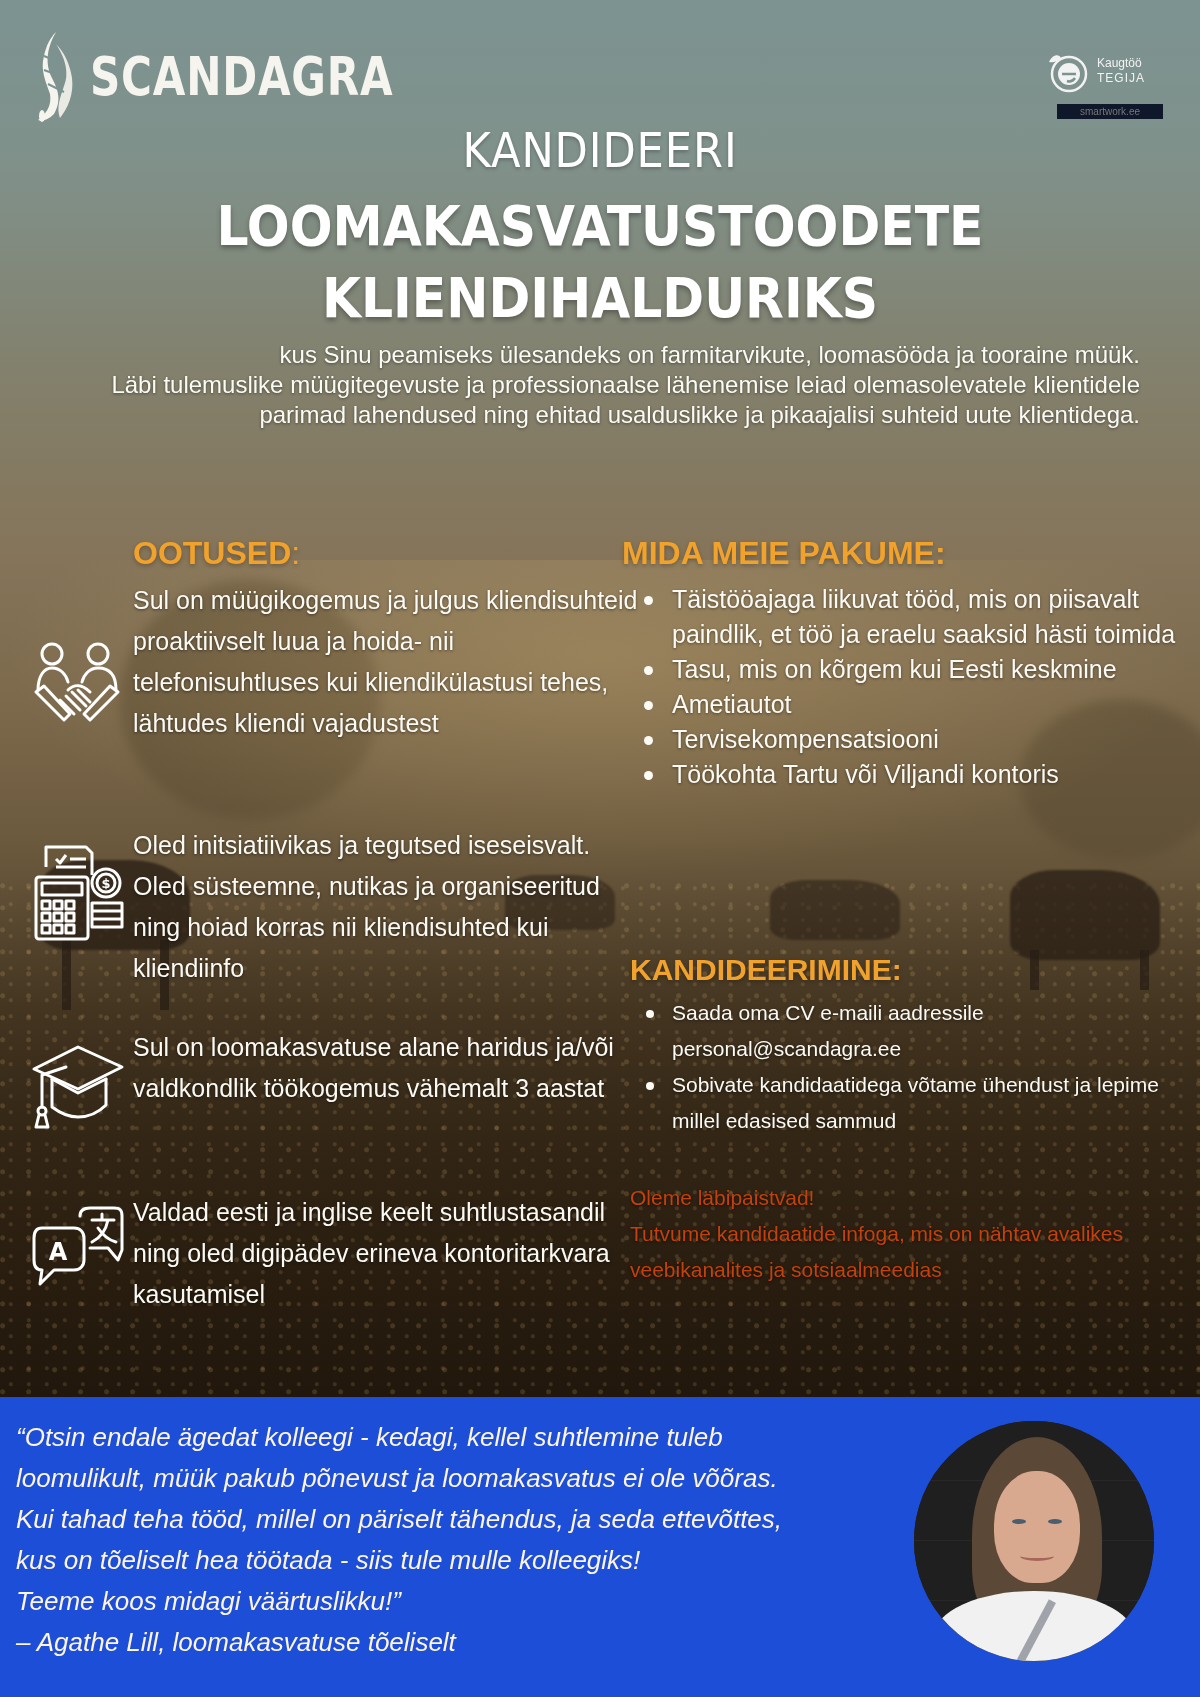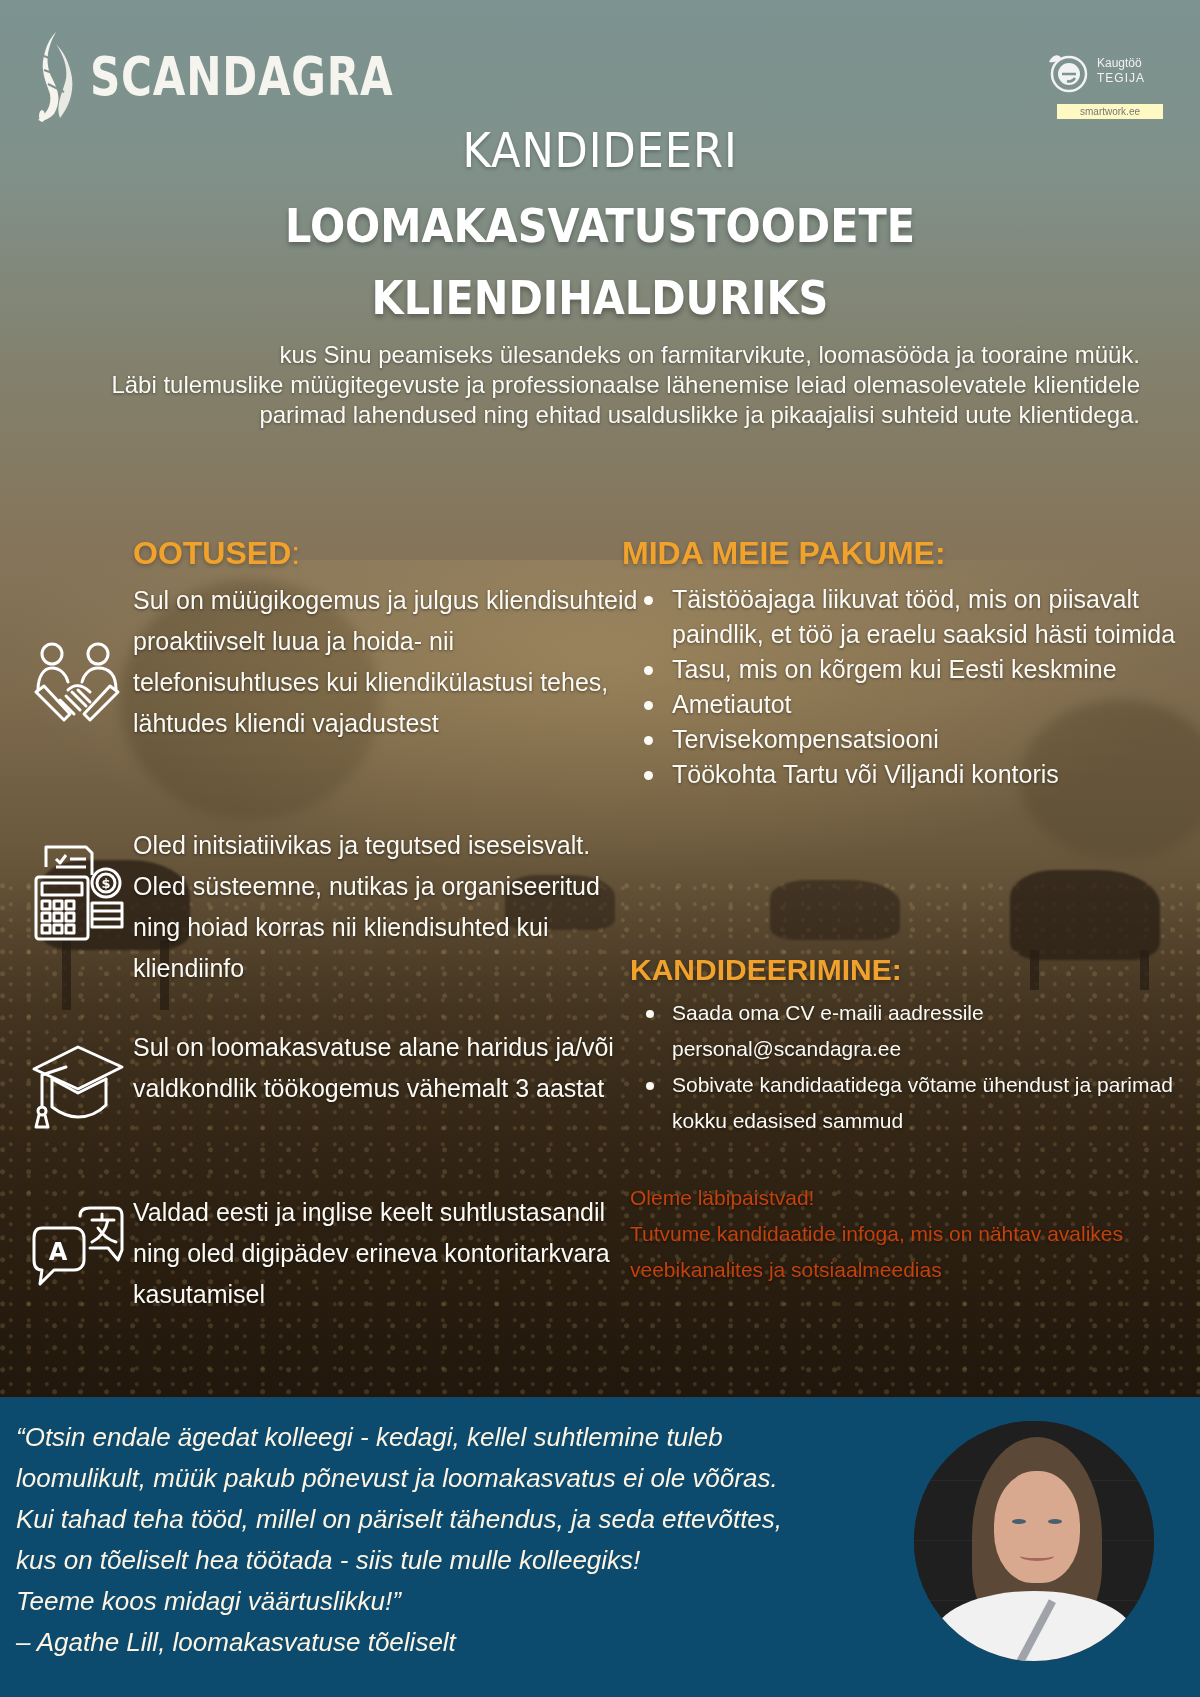--- a/index.html
+++ b/index.html
@@ -23,28 +23,28 @@
 
   .logo { position: absolute; left: 34px; top: 28px; display: flex; align-items: center; gap: 12px; }
   .logo-mark { width: 44px; height: 96px; }
   .logo-text { font-family: "DejaVu Sans", sans-serif; font-weight: bold; font-size: 54px; letter-spacing: 1px;
     transform: scaleX(0.78); transform-origin: left center; color: #f6f4ee; }
 
   .badge { position: absolute; left: 1045px; top: 48px; width: 125px; }
   .badge-top { display: flex; align-items: center; gap: 6px; }
   .badge-e { width: 46px; height: 46px; }
   .badge-txt { font-size: 12px; line-height: 15px; color: #f2f2f2; }
-  .badge-url { margin-top: 10px; margin-left: 12px; width: 106px; height: 15px; background: #fef9c3; color: #777;
+  .badge-url { margin-top: 10px; margin-left: 12px; width: 106px; height: 15px; background: #0f172a; color: #777;
     font-size: 10px; text-align: center; line-height: 15px; }
 
   .kandideeri { position: absolute; left: 0; width: 1200px; top: 122px; text-align: center;
     font-size: 48px; font-weight: 300; letter-spacing: 1px; color: #fff; text-shadow: 0 2px 4px rgba(0,0,0,0.25);
     font-family: "DejaVu Sans", sans-serif; font-weight: normal; transform: scaleX(0.9); }
   .title { position: absolute; left: 0; width: 1200px; top: 190px; text-align: center; font-family: "DejaVu Sans", sans-serif;
-    font-weight: bold; font-size: 46px; line-height: 72px; color: #fff; text-shadow: 0 3px 6px rgba(0,0,0,0.3); }
+    font-weight: bold; font-size: 56px; line-height: 72px; color: #fff; text-shadow: 0 3px 6px rgba(0,0,0,0.3); }
   .title div { transform: scaleX(0.9); }
 
   .intro { position: absolute; left: 80px; width: 1060px; top: 340px; text-align: right; font-size: 24px;
     line-height: 30px; color: #fbfbf6; text-shadow: 0 1px 3px rgba(0,0,0,0.45); }
 
   .heading { color: #f0a22c; font-weight: bold; font-size: 32px; text-shadow: 0 2px 4px rgba(0,0,0,0.25); }
   .colon-light { font-weight: normal; }
 
   .left-col { position: absolute; left: 0; top: 535px; width: 640px; }
   .left-col .heading { position: absolute; left: 133px; top: 0; }
@@ -62,21 +62,21 @@
   .apply { position: absolute; left: 630px; top: 953px; width: 560px; }
   .apply .heading { font-size: 30px; }
   .apply-list { list-style: none; margin-top: 8px; padding-left: 12px; }
   .apply-list li { position: relative; padding-left: 30px; font-size: 21px; line-height: 36px; color: #fbfaf4;
     text-shadow: 0 1px 3px rgba(0,0,0,0.5); }
   .apply-list li::before { content: ""; position: absolute; left: 4px; top: 15px; width: 8px; height: 8px; border-radius: 50%; background: #fbfaf4; }
 
   .transparent { position: absolute; left: 630px; top: 1180px; width: 560px; font-size: 21px; line-height: 36px;
     color: #c2410c; text-shadow: 0 1px 3px rgba(0,0,0,0.5); }
 
-  .quote-band { position: absolute; left: 0; top: 1397px; width: 1200px; height: 300px; background: #0c4a6e; }
+  .quote-band { position: absolute; left: 0; top: 1397px; width: 1200px; height: 300px; background: #1d4ed8; }
   .quote { position: absolute; left: 16px; top: 20px; width: 900px; font-style: italic; font-size: 26px; line-height: 41px;
     color: #fdf4e2; }
   .photo { position: absolute; left: 914px; top: 24px; width: 240px; height: 240px; border-radius: 50%; overflow: hidden;
     background: #222; }
   .photo .wall { position: absolute; inset: 0; background:
     linear-gradient(0deg, rgba(255,255,255,0.04) 1px, transparent 1px) 0 0/100% 60px, #1f1f1f; }
   .photo .hair { position: absolute; left: 58px; top: 16px; width: 130px; height: 200px; border-radius: 50% 50% 35% 35%; background: #5b4836; }
   .photo .face { position: absolute; left: 80px; top: 50px; width: 86px; height: 112px; border-radius: 48% 48% 45% 45%; background: #d8a98e; }
   .photo .eye { position: absolute; top: 98px; width: 14px; height: 5px; border-radius: 50%; background: #4a5e6e; }
   .photo .smile { position: absolute; left: 106px; top: 130px; width: 34px; height: 10px; border-bottom: 3px solid #a8655a; border-radius: 0 0 50% 50%; }
@@ -220,21 +220,21 @@
     <li>Ametiautot</li>
     <li>Tervisekompensatsiooni</li>
     <li>Töökohta Tartu või Viljandi kontoris</li>
   </ul>
 </div>
 
 <div class="apply">
   <div class="heading">KANDIDEERIMINE:</div>
   <ul class="apply-list">
     <li>Saada oma CV e-maili aadressile personal@scandagra.ee</li>
-    <li>Sobivate kandidaatidega võtame ühendust ja parimad kokku edasised sammud</li>
+    <li>Sobivate kandidaatidega võtame ühendust ja lepime millel edasised sammud</li>
   </ul>
 </div>
 
 <div class="transparent">
   <div>Oleme läbipaistvad!</div>
   <div>Tutvume kandidaatide infoga, mis on nähtav avalikes veebikanalites ja sotsiaalmeedias</div>
 </div>
 
 <div class="quote-band">
   <div class="quote">

